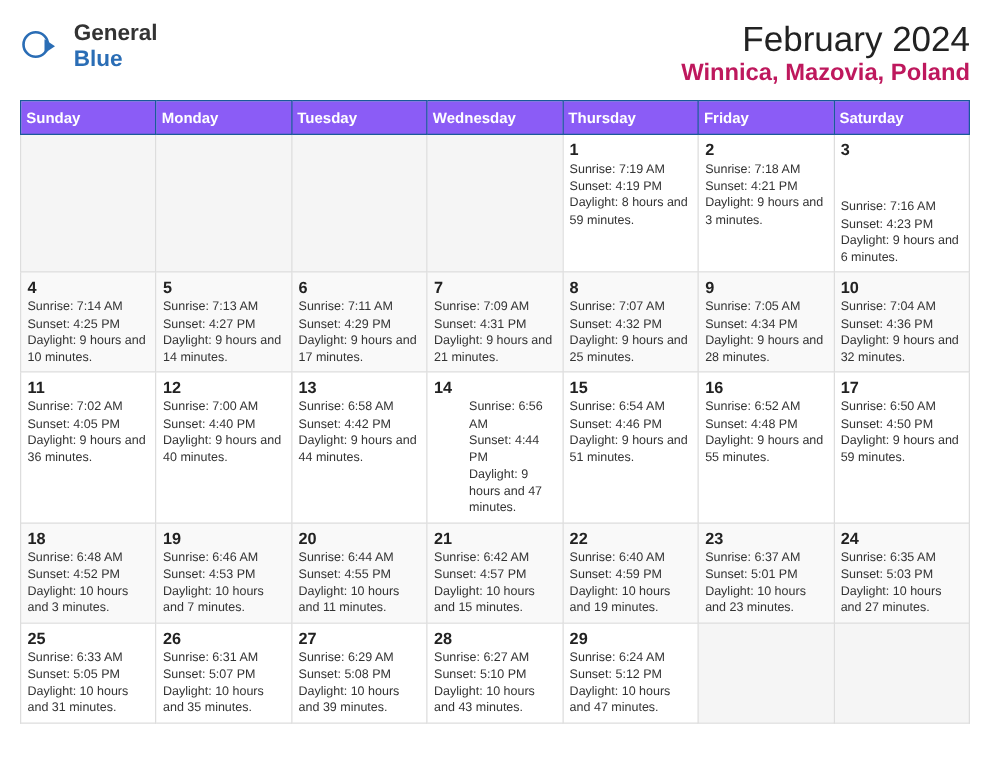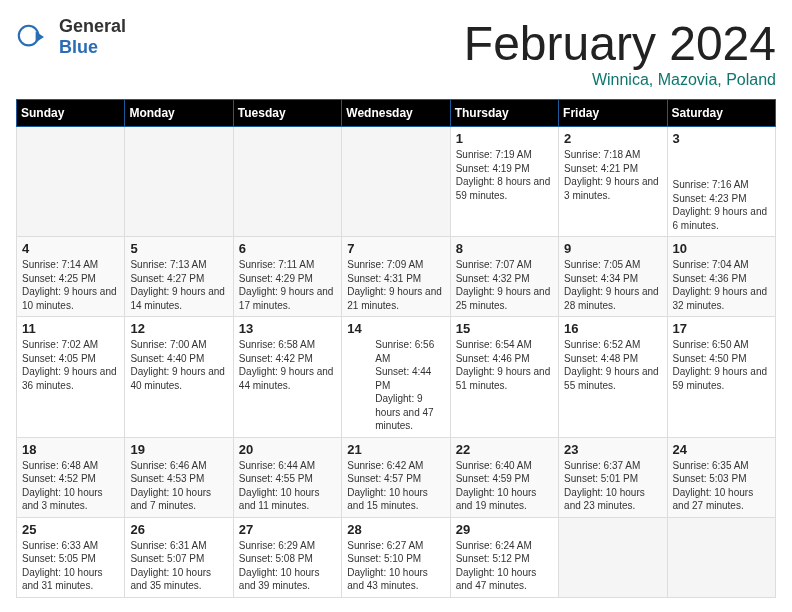--- a/index.html
+++ b/index.html
@@ -32,35 +32,36 @@
       color: #2a6db5;
     }
     .logo-icon {
       width: 28px;
       height: 28px;
     }
     .title-area {
       text-align: right;
     }
     .main-title {
-      font-size: 48px;
+      font-size: 28px;
       font-weight: normal;
       color: #222;
     }
     .subtitle {
-      font-size: 16px;
-      color: #0f766e;
+      font-size: 19px;
+      color: #be185d;
+      font-weight: bold;
     }
     .calendar {
       width: 100%;
       border-collapse: collapse;
       border: 1px solid #ccc;
     }
     .calendar th {
-      background-color: #000000;
+      background-color: #8b5cf6;
       color: #fff;
       font-size: 12px;
       font-weight: bold;
       padding: 6px 4px;
       text-align: left;
       border: 1px solid #1a5a9a;
     }
     .calendar td {
       vertical-align: top;
       border: 1px solid #ddd;

